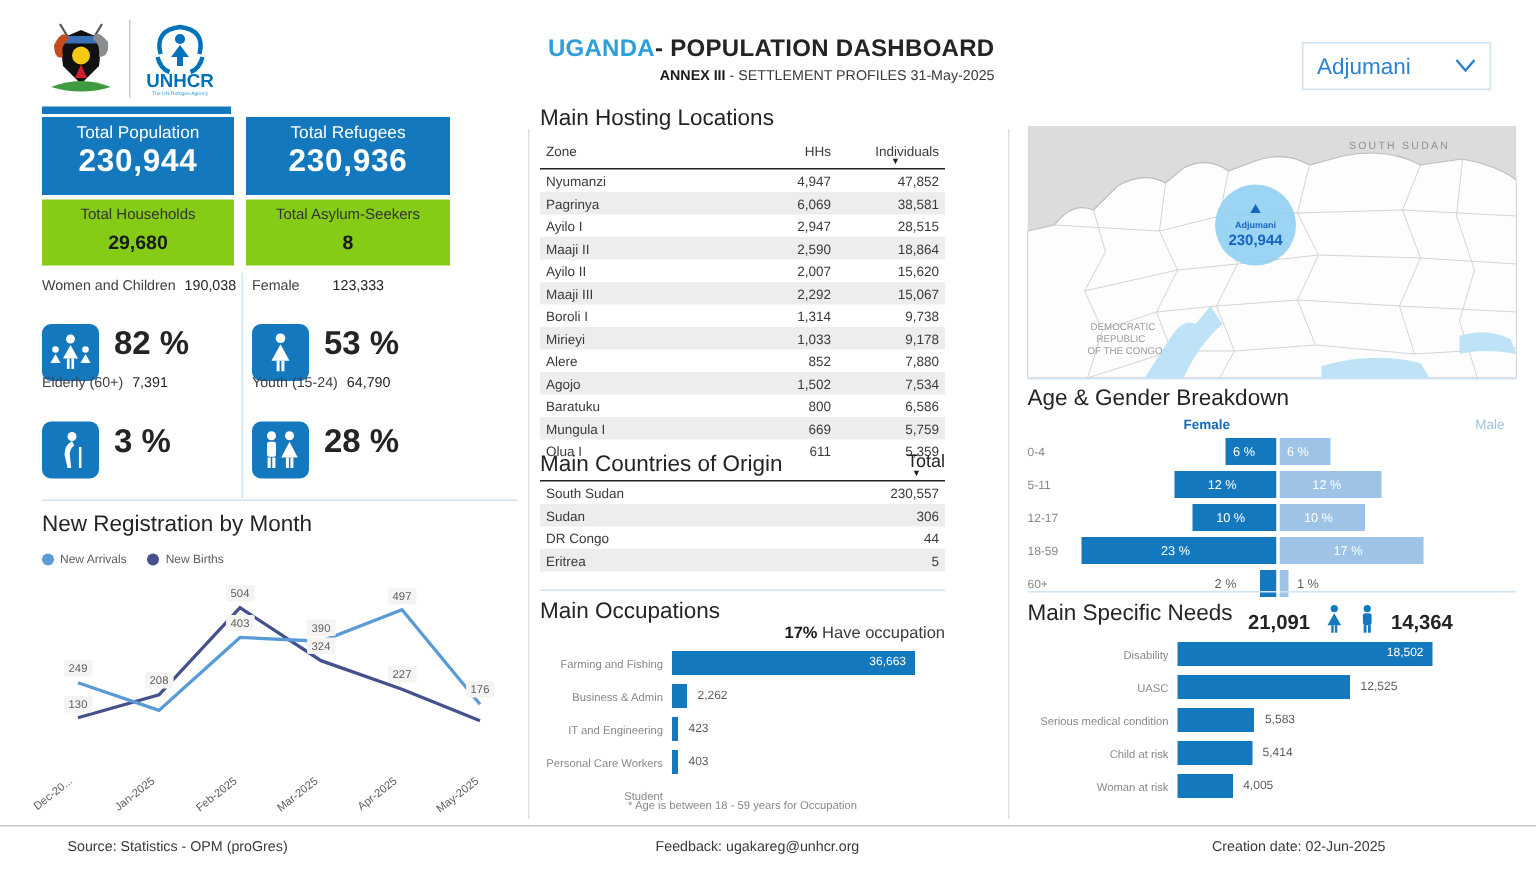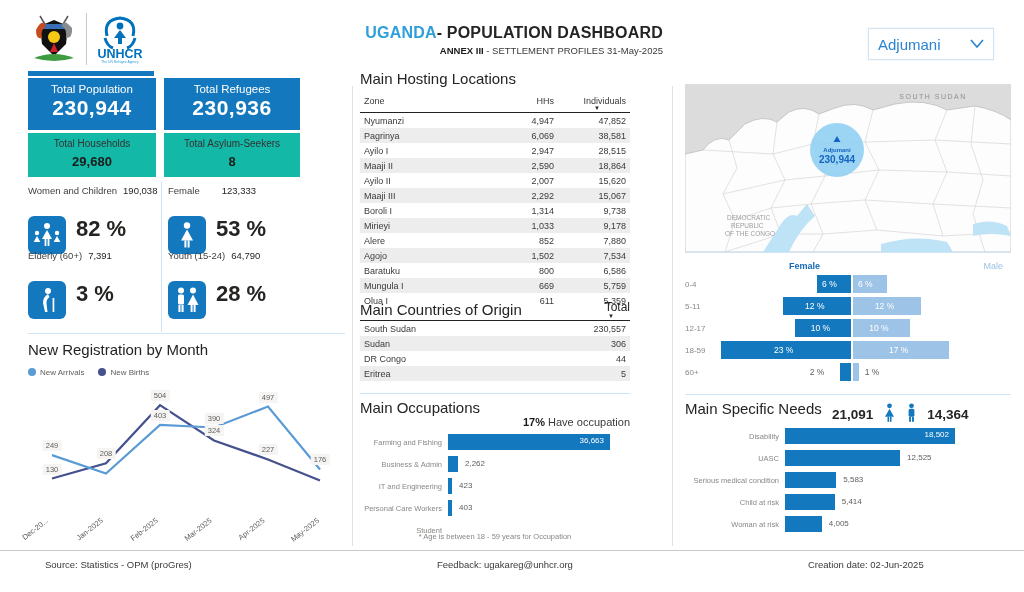--- a/index.html
+++ b/index.html
@@ -17,41 +17,41 @@
   .subtitle-line { font-size:9.5px; margin-top:3px; margin-left:14px; color:#3B3A39; }
   .subtitle-bold { font-weight:700; color:#1a1a1a; }
   .dropdown { position:absolute; right:30px; top:28px; width:126px; height:32px; border:1px solid #cfe4f5; box-shadow:0 0 2px rgba(0,0,0,.08); background:#fff; display:flex; align-items:center; justify-content:space-between; padding:0 9px; cursor:pointer; }
   .dropdown .val { color:#2B83D0; font-size:15px; }
   .dropdown .chev { color:#2B83D0; font-size:12px; }
 
   
   .bluebox { position:absolute; top:78px; height:52px; background:#1478BE; color:#fff; text-align:center; padding-top:5px; }
   .bluebox .lbl { font-size:11.5px; }
   .bluebox .num { font-size:21px; font-weight:700; letter-spacing:.5px; margin-top:1px; }
-  .graybox { position:absolute; top:133px; height:44px; background:#14b8a6; color:#1a1a1a; text-align:center; padding-top:5px; }
+  .graybox { position:absolute; top:133px; height:44px; background:#84cc16; color:#1a1a1a; text-align:center; padding-top:5px; }
   .graybox .lbl { font-size:10px; color:#333; }
   .graybox .num { font-size:13px; font-weight:700; margin-top:5px; }
   .box-l { left:28px; width:128px; }
   .box-r { left:164px; width:136px; }
 
   .demo-panel { position:absolute; left:28px; top:182px; width:305px; height:150px; }
   .demo-vsep { position:absolute; left:133px; top:0; width:1px; height:150px; background:#cfe4f5; }
   .demo-item { position:absolute; }
   .demo-label { font-size:9.5px; color:#404040; white-space:nowrap; }
   .demo-label .v { margin-left:6px; color:#252423; }
   .demo-row { display:flex; align-items:flex-start; margin-top:20px; }
   .demo-icon { width:38px; height:38px; background:#1478BE; border-radius:6px; display:flex; align-items:center; justify-content:center; }
   .demo-pct { font-size:22px; font-weight:600; margin-left:10px; }
 
   .hline { position:absolute; background:#cfe4f5; height:1px; }
 
   
   .reg-title { position:absolute; left:28px; top:341px; font-size:15px; }
   .reg-legend { position:absolute; left:28px; top:368px; display:flex; gap:14px; font-size:8px; color:#605E5C; }
-  .leg-item { display:flex; align-items:flex-start; gap:4px; }
+  .leg-item { display:flex; align-items:center; gap:4px; }
   .leg-dot { width:8px; height:8px; border-radius:50%; }
   .reg-chart { position:absolute; left:22px; top:378px; width:322px; height:165px; }
   .reg-chart svg { position:absolute; left:0; top:0; }
   .pt-label { position:absolute; font-size:7.5px; color:#605E5C; background:#F5F4F2; padding:1px 3px; border-radius:1px; transform:translate(-50%,-100%); white-space:nowrap; }
   .x-label { position:absolute; font-size:7.5px; color:#605E5C; transform:rotate(-38deg); transform-origin:right top; white-space:nowrap; }
 
   
   .sec-title { font-size:15px; color:#252423; }
   .mid { position:absolute; left:360px; width:270px; }
   .thead { display:flex; font-size:9px; color:#3B3A39; padding:3px 4px 2px 4px; border-bottom:1.6px solid #222; position:relative; }
@@ -443,20 +443,21 @@
       <circle cx="152" cy="66" r="27" fill="#8ECEF2" opacity="0.88"></circle>
       <path d="M152 52 l3.5 6 h-7 z" fill="#1565C0"></path>
       <text x="152" y="68" text-anchor="middle" font-size="6" font-weight="bold" fill="#1565C0" font-family="Liberation Sans, sans-serif">Adjumani</text>
       <text x="152" y="79" text-anchor="middle" font-size="10" font-weight="bold" fill="#1565C0" font-family="Liberation Sans, sans-serif">230,944</text>
     </svg>
   </div>
 
   <div class="hline" style="left:685px;top:252px;width:326px;"></div>
 
   <div class="right" style="top:257px;">
+    <div class="sec-title">Age &amp; Gender Breakdown</div>
     <div class="pyr-head">
       <span class="pyr-female">Female</span>
       <span class="pyr-male">Male</span>
     </div>
     <div id="pyramid">
         <div class="pyr-row">
           <span class="pyr-lab">0-4</span>
           <span class="pyr-track">
             <span class="pyr-f" style="left:98.1px;width:33.900000000000006px"></span>
             <span class="pyr-m" style="left:134px;width:33.900000000000006px"></span>

